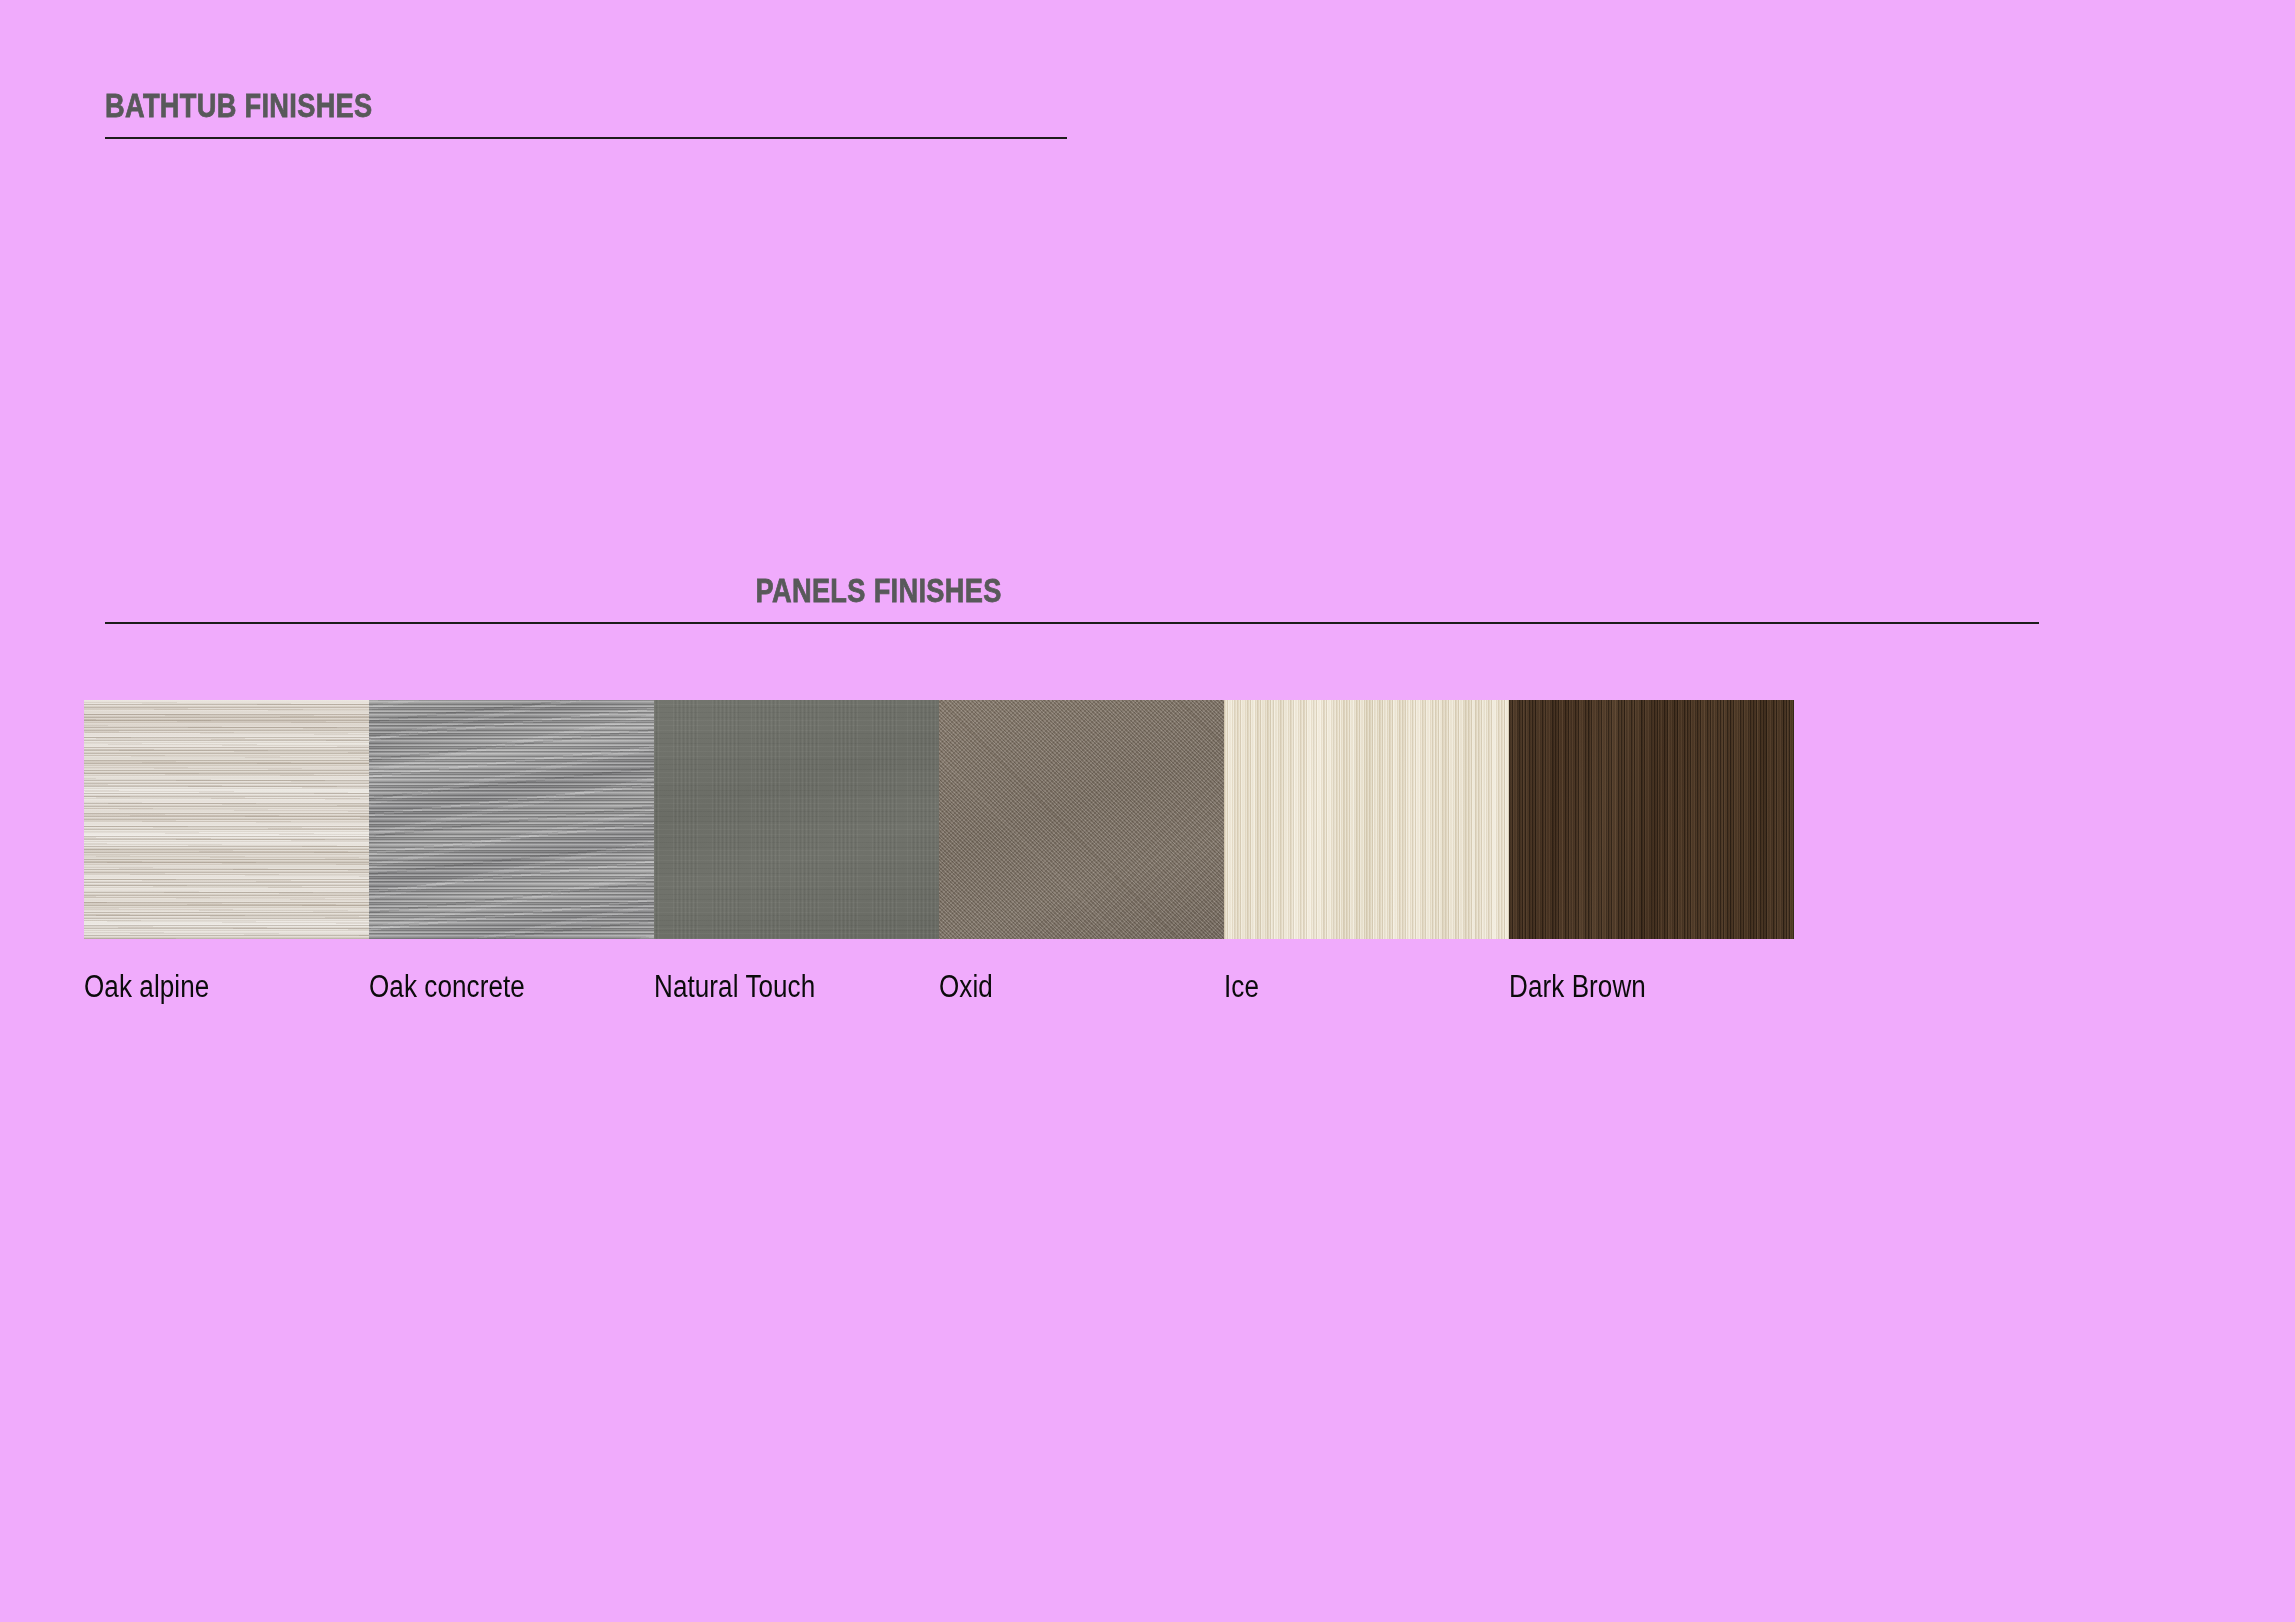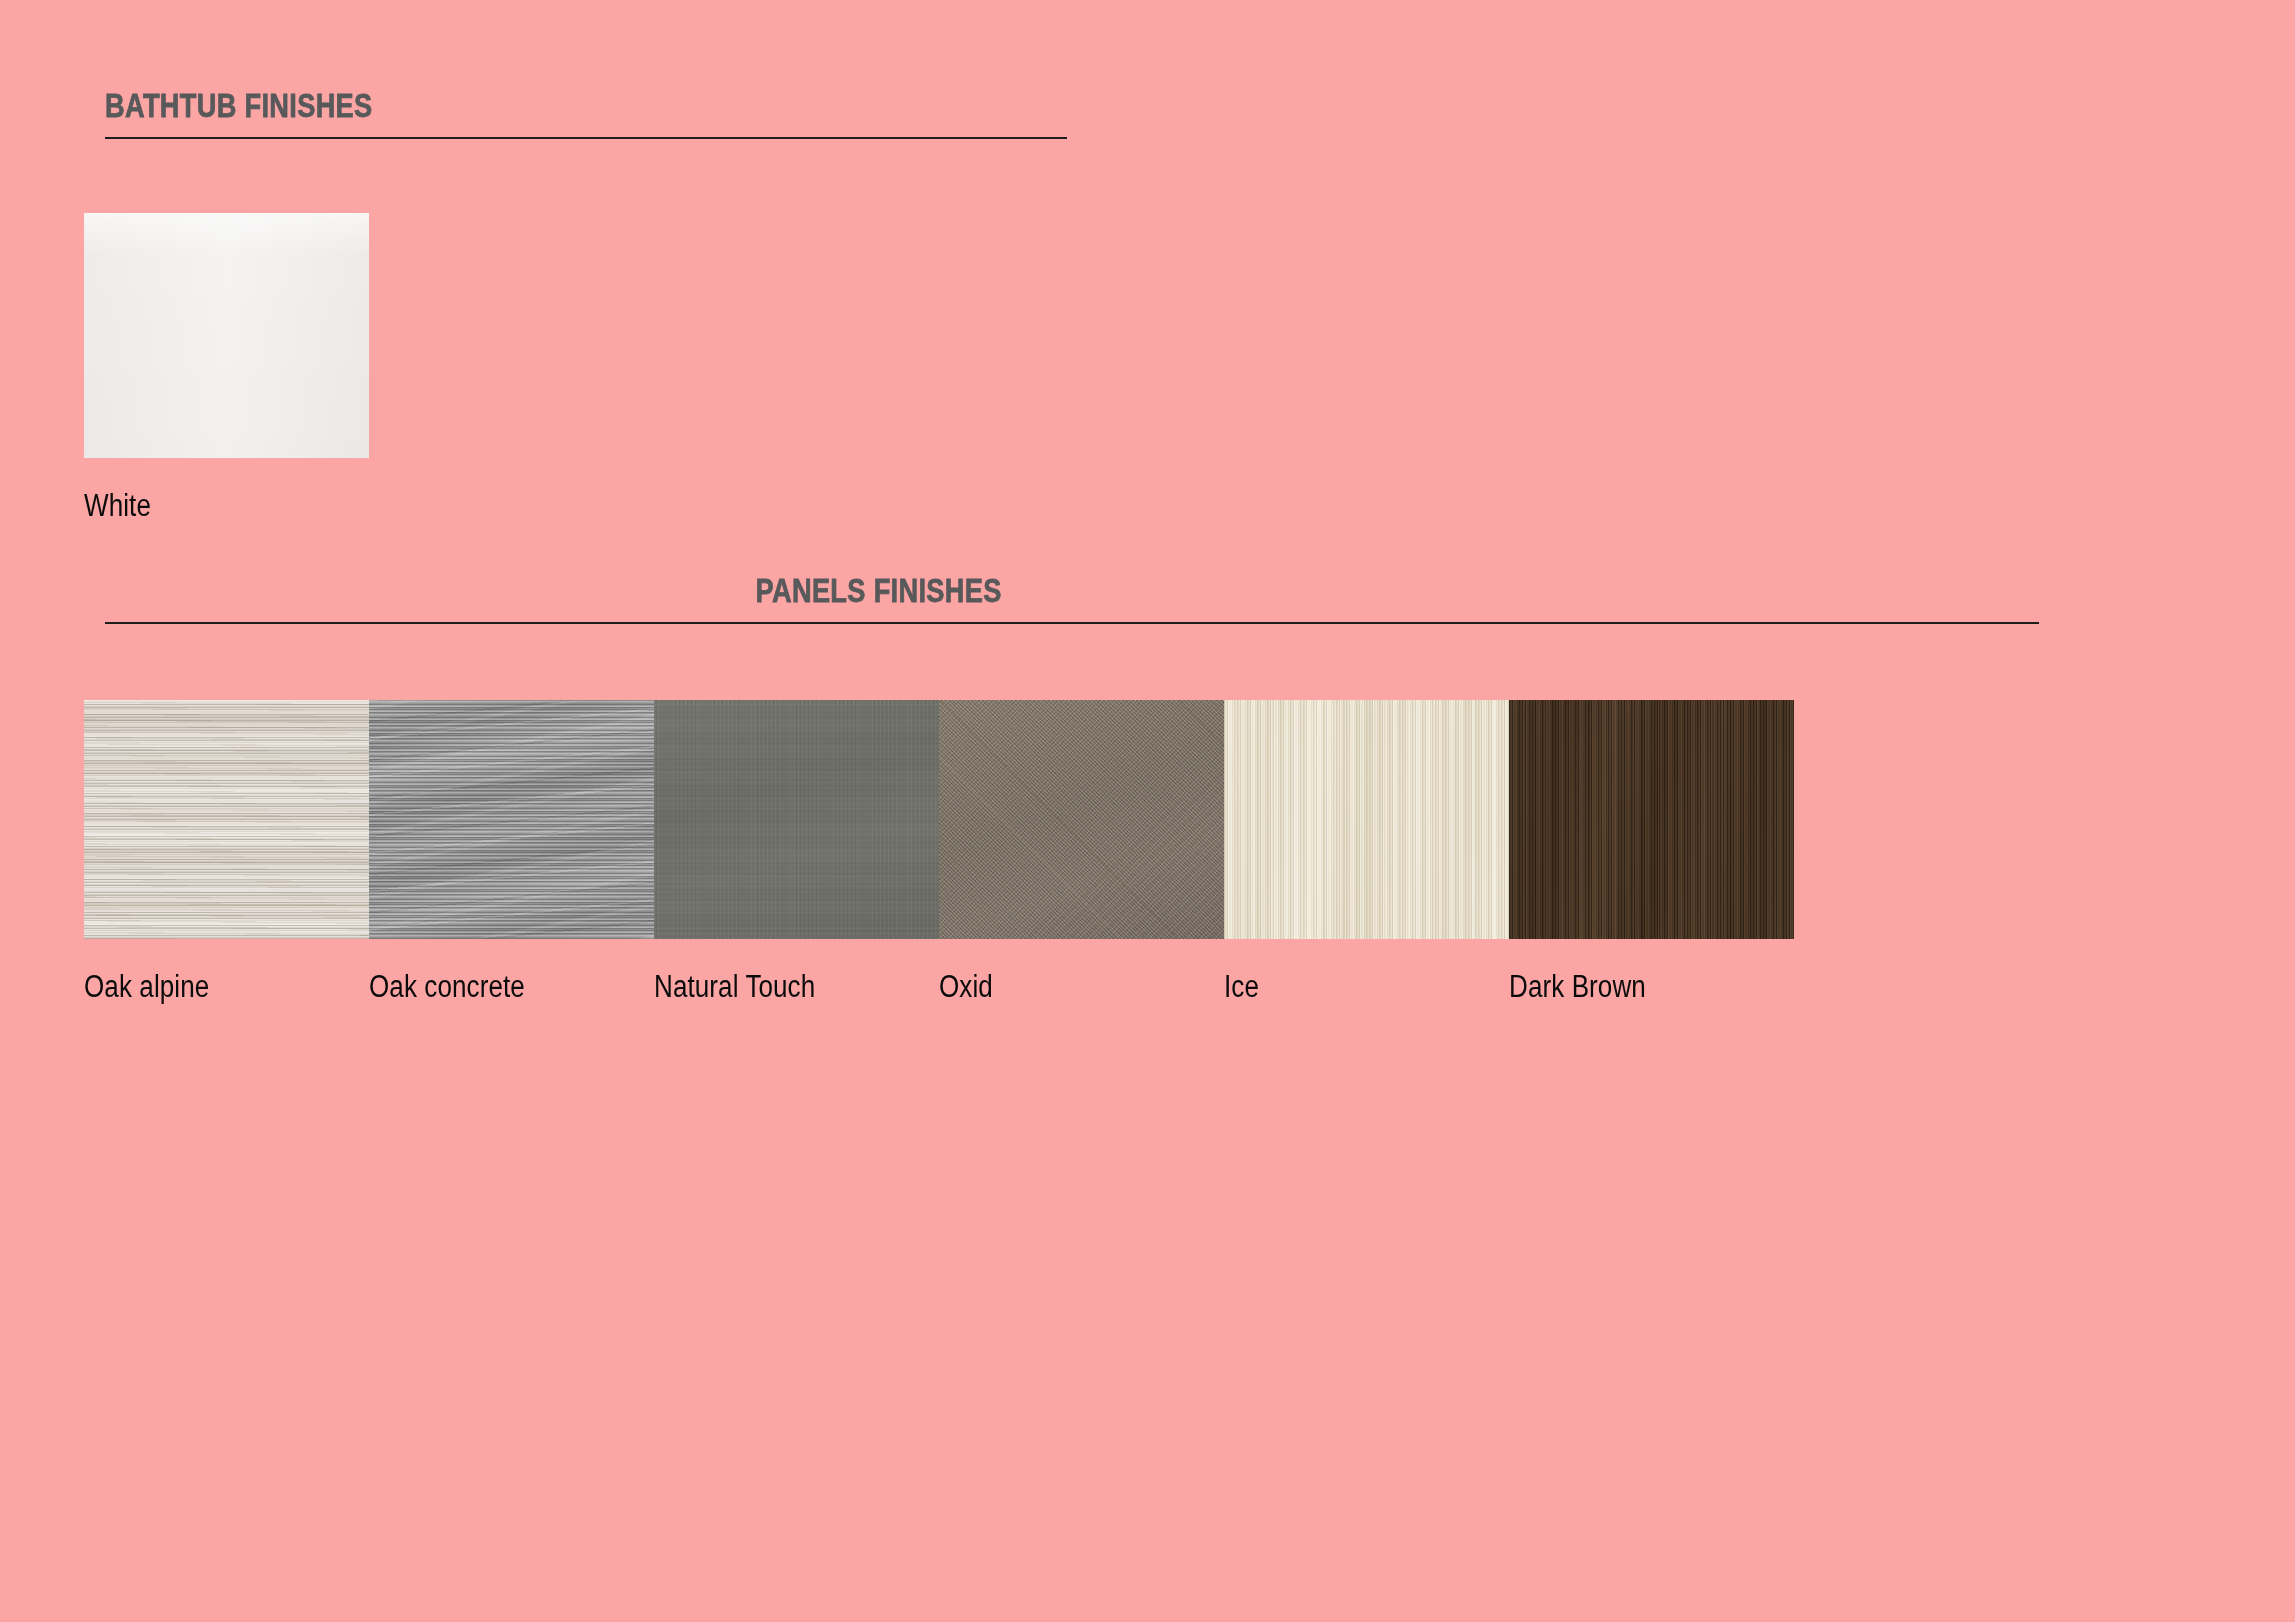--- a/index.html
+++ b/index.html
@@ -13,21 +13,21 @@
     height: 1623px;
     font-family: "Liberation Sans", sans-serif;
     -webkit-font-smoothing: antialiased;
     overflow: hidden;
     position: relative;
   }
 
   .page {
     position: absolute;
     inset: 0;
-    background: #fca5a5;
+    background: #f0abfc;
   }
 
   
   .section {
     position: absolute;
   }
   .section-title {
     font-family: "Liberation Sans", sans-serif;
     font-weight: 700;
     color: #58595a;
@@ -199,28 +199,20 @@
 </head>
 <body>
 
 <div class="page">
 
   <div class="section" style="left:105px; top:86px; width:962px;">
     <div class="section-title">BATHTUB FINISHES</div>
     <div class="section-rule" style="width:962px; margin-top:13px;"></div>
   </div>
 
-  <div class="swatch-row" style="left:84px; top:213px; gap:55px;">
-
-    <div class="swatch-cell">
-      <div class="swatch tex-white" style="width:285px; height:245px;"></div>
-      <div class="swatch-label" style="margin-top:31px;">White</div>
-    </div>
-
-  </div>
 
   <div class="section" style="left:105px; top:571px; width:1934px;text-align:center;">
     <div class="section-title">PANELS FINISHES</div>
     <div class="section-rule" style="width:1934px; margin-top:13px;"></div>
   </div>
 
   <div class="swatch-row" style="left:84px; top:700px; ">
 
     <div class="swatch-cell">
       <div class="swatch tex-oak-alpine" style="width:285px; height:239px;"></div>

